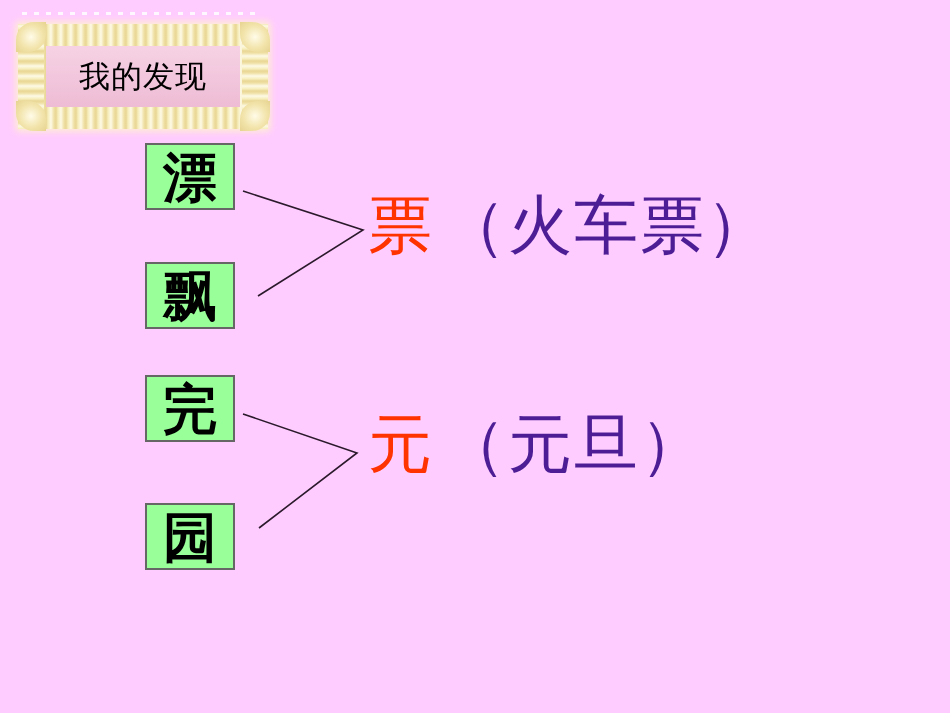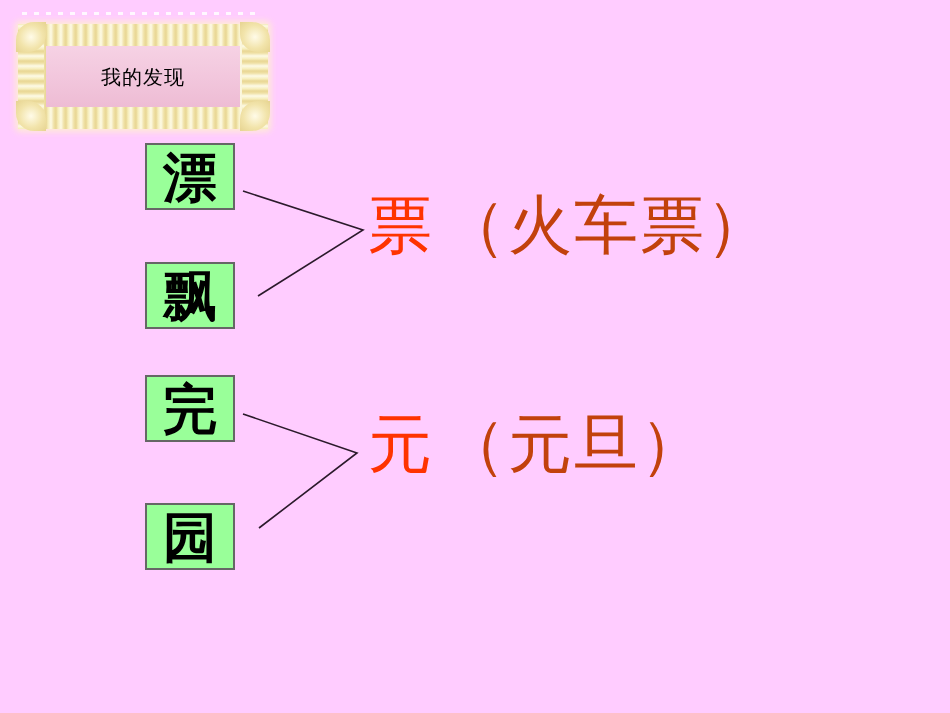--- a/index.html
+++ b/index.html
@@ -75,21 +75,21 @@
     top: 22px;
     right: 28px;
     bottom: 22px;
     background: linear-gradient(180deg, #f6d2e4 0%, #f2c7dd 50%, #eebcd4 100%);
     display: flex;
     align-items: center;
     justify-content: center;
   }
   .plaque-title {
     font-family: "DejaVu Serif", "Liberation Serif", serif;
-    font-size: 20px;
+    font-size: 31px;
     line-height: 1;
     color: #000000;
     letter-spacing: 1px;
     white-space: nowrap;
   }
 
   
   .plaque-speckle {
     position: absolute;
     background: repeating-linear-gradient(90deg,
@@ -142,21 +142,21 @@
     font-family: "DejaVu Serif", "Liberation Serif", serif;
     font-size: 64px;
     line-height: 1;
     color: #000000;
   }
   .phrase .key {
     color: #ff3300;
     margin-right: 10px;
   }
   .phrase .paren {
-    color: #c2410c;
+    color: #4c1d95;
     letter-spacing: 2px;
   }
   .ph-1 { left: 368px; top: 193px; }
   .ph-2 { left: 368px; top: 412px; }
 </style>
 </head>
 <body style="background: rgb(255, 204, 255);">
 
 <div id="slide" style="background: rgb(255, 204, 255);">
 

